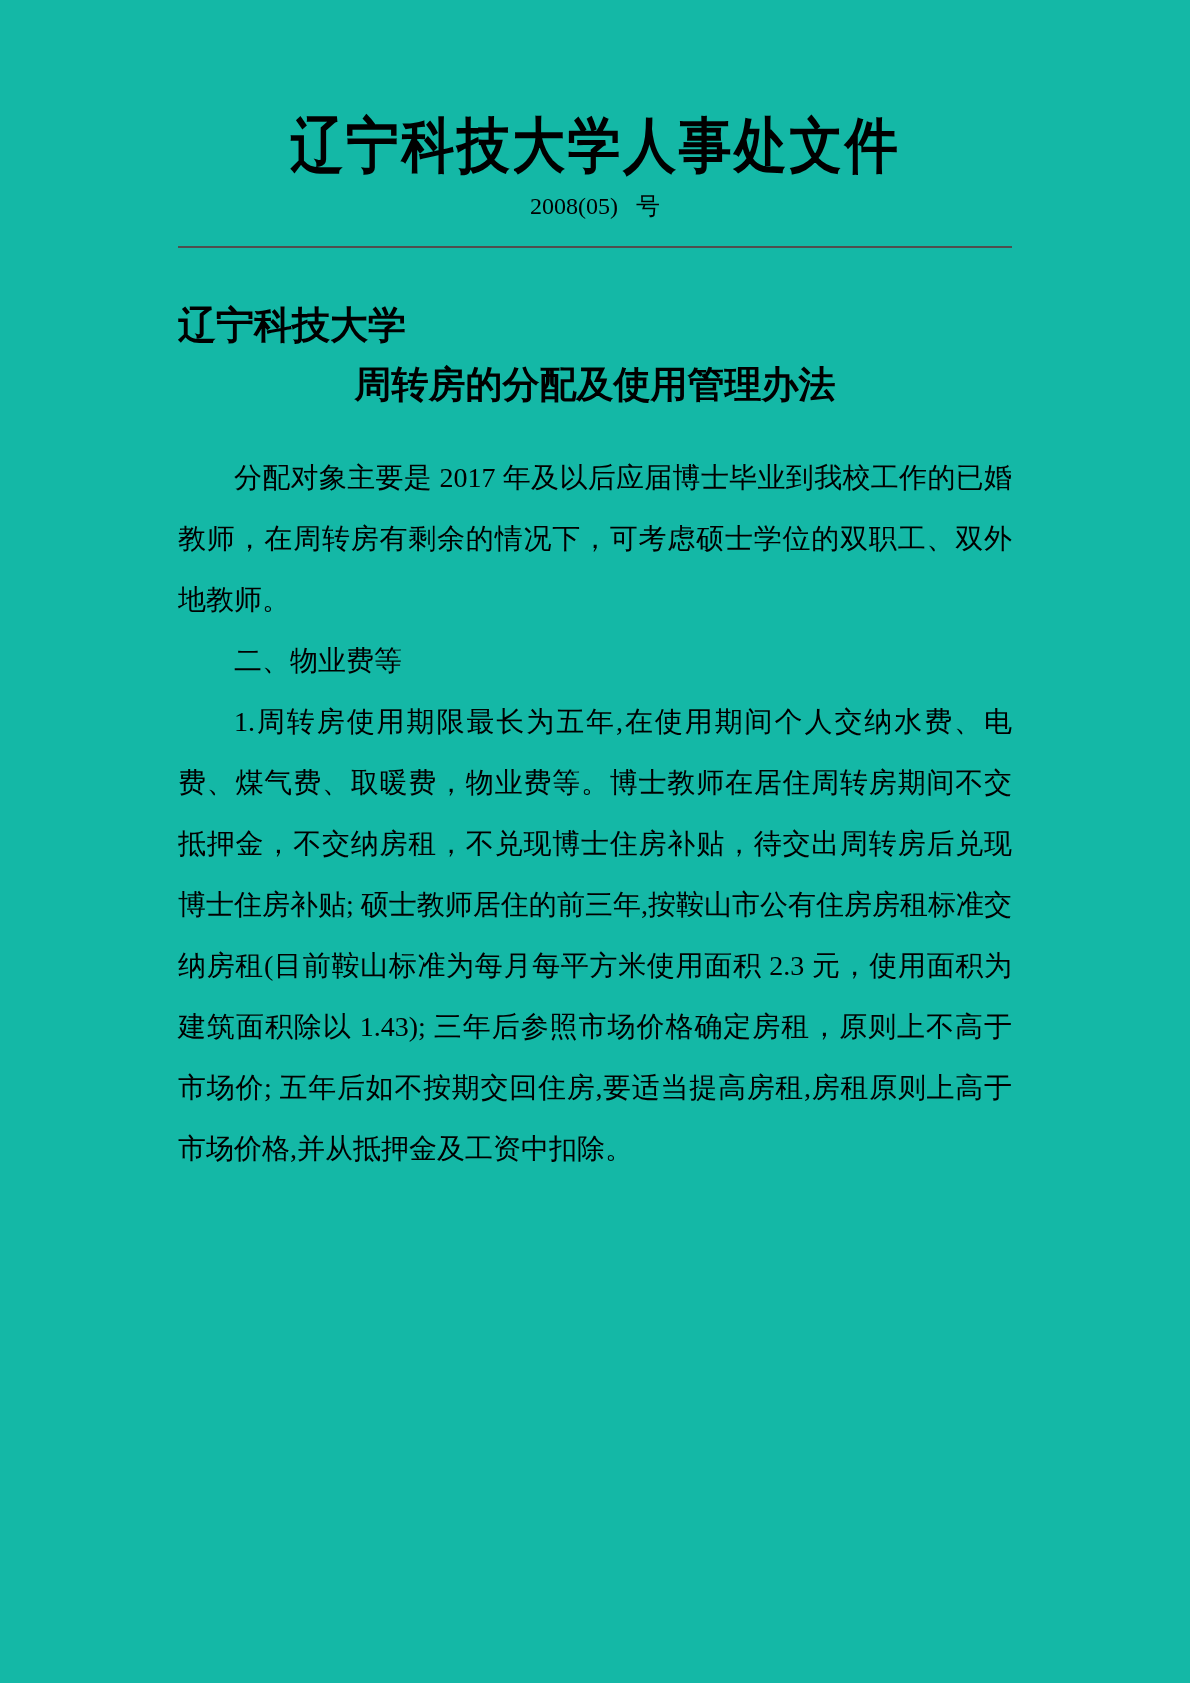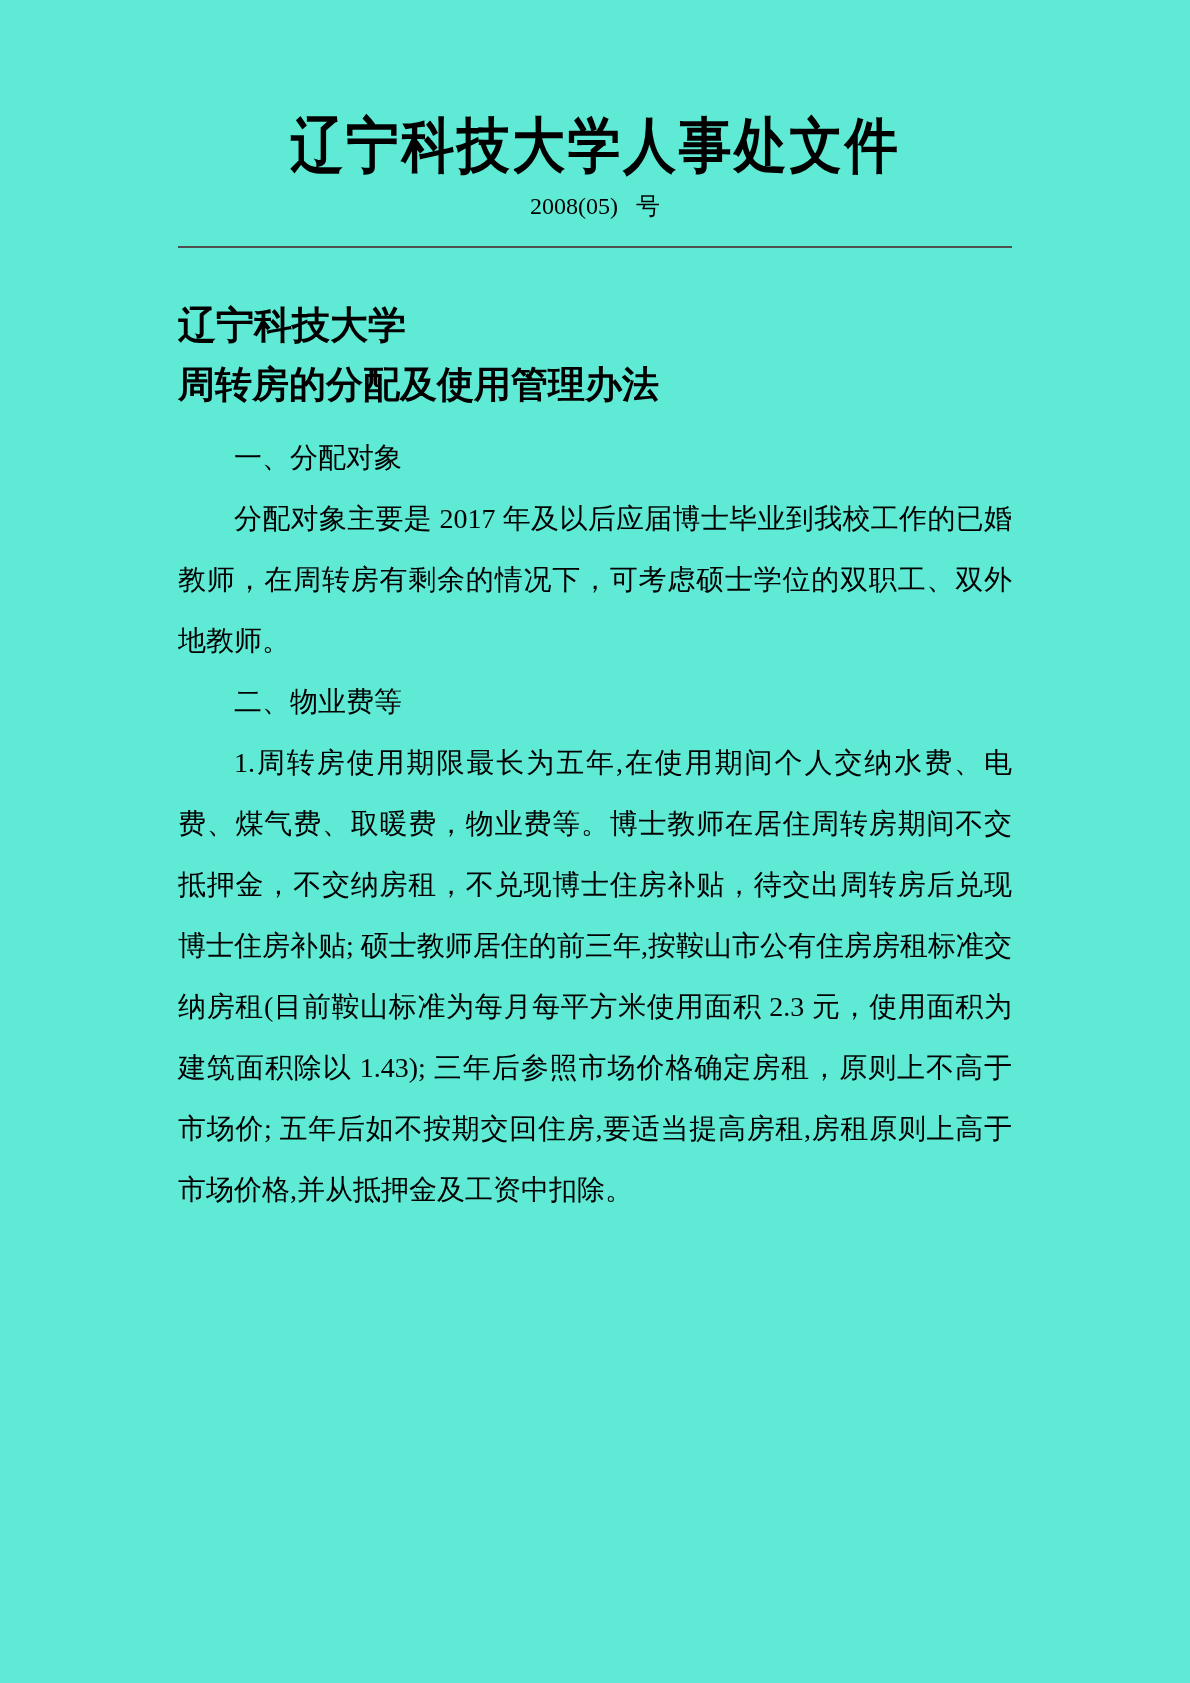--- a/index.html
+++ b/index.html
@@ -4,21 +4,21 @@
 <style>
   html, body {
     margin: 0;
     padding: 0;
     background: #ffffff;
   }
   .page {
     position: relative;
     width: 1190px;
     height: 1683px;
-    background: #5eead4;
+    background: #14b8a6;
     color: #000000;
     overflow: hidden;
   }
   .doc-header {
     text-align: center;
     padding-top: 112px;
   }
   .org-title {
     display: inline-block;
     font-family: "Liberation Serif", "DejaVu Serif", serif;
@@ -49,22 +49,22 @@
   }
   .doc-title-1 {
     margin: 0 0 12px 0;
     text-align: left;
     font-family: "Liberation Sans", "DejaVu Sans", sans-serif;
     font-weight: bold;
     font-size: 38px;
     line-height: 1.25;
   }
   .doc-title-2 {
-    margin: 0 0 19px 0;
-    text-align: left;
+    margin: 0 0 39px 0;
+    text-align: center;
     font-family: "Liberation Sans", "DejaVu Sans", sans-serif;
     font-weight: bold;
     font-size: 37px;
     line-height: 1.25;
   }
   .body-text {
     margin: 0;
     font-family: "Liberation Serif", "DejaVu Serif", serif;
     font-size: 28px;
     line-height: 61px;
@@ -83,21 +83,20 @@
     <div class="doc-number">2008(05) 号</div>
   </header>
 
   <hr class="divider">
 
   <main class="doc-main">
     <h1 class="doc-title-1">辽宁科技大学</h1>
     <h2 class="doc-title-2">周转房的分配及使用管理办法</h2>
 
 
-    <p class="body-text">一、分配对象</p>
 
     <p class="body-text">分配对象主要是 2017 年及以后应届博士毕业到我校工作的已婚教师，在周转房有剩余的情况下，可考虑硕士学位的双职工、双外地教师。</p>
 
     <p class="body-text">二、物业费等</p>
 
     <p class="body-text">1.周转房使用期限最长为五年,在使用期间个人交纳水费、电费、煤气费、取暖费，物业费等。博士教师在居住周转房期间不交抵押金，不交纳房租，不兑现博士住房补贴，待交出周转房后兑现博士住房补贴; 硕士教师居住的前三年,按鞍山市公有住房房租标准交纳房租(目前鞍山标准为每月每平方米使用面积 2.3 元，使用面积为建筑面积除以 1.43); 三年后参照市场价格确定房租，原则上不高于市场价; 五年后如不按期交回住房,要适当提高房租,房租原则上高于市场价格,并从抵押金及工资中扣除。</p>
   </main>
 
 </div>
 

